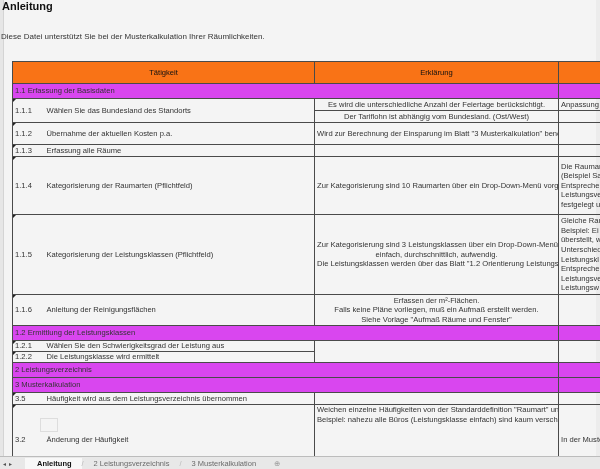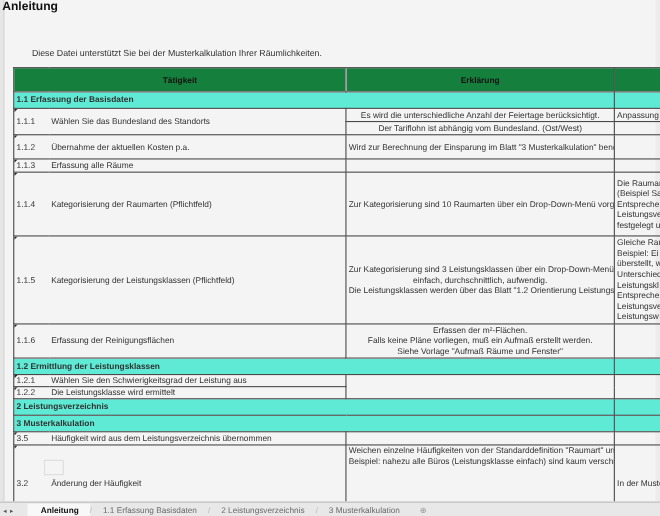--- a/index.html
+++ b/index.html
@@ -6,32 +6,32 @@
   body {
     width:600px; height:469px; overflow:hidden; position:relative;
     background:#f3f3f3;
     font-family:"Liberation Sans", sans-serif;
     font-size:8px; color:#222;
   }
   .sheet { position:absolute; left:0; top:0; width:600px; height:456px; background:#f4f4f4; overflow:hidden; }
   .left-gutter { position:absolute; left:0; top:0; width:3px; height:456px; background:#e6e6e6; border-right:1px solid #d4d4d4; }
   .right-gutter { position:absolute; right:0; top:0; width:4px; height:456px; background:#ececec; }
   .title { position:absolute; left:2px; top:0px; font-size:11px; font-weight:bold; color:#111; }
-  .intro { position:absolute; left:1px; top:44px; font-size:8px; color:#333;margin-left:28px; }
+  .intro { position:absolute; left:1px; top:32px; font-size:8px; color:#333; }
 
   table.grid {
     position:absolute; left:12px; top:61px;
     border-collapse:collapse; table-layout:fixed; width:600px;
   }
   table.grid td, table.grid th {
     border:1px solid #4a4a4a; padding:0 2px; vertical-align:middle;
     font-size:7.6px; line-height:9.6px; color:#333; overflow:hidden; white-space:nowrap;
   }
-  table.grid th { background:#15803d; font-weight:bold; text-align:center; height:21px; color:#111; }
-  td.section { background:#5eead4; font-weight:bold; font-size:8.2px; color:#111; height:14px; padding-left:3px; }
+  table.grid th { background:#f97316; font-weight:normal; text-align:center; height:21px; color:#111; }
+  td.section { background:#d946ef; font-weight:normal; font-size:8.2px; color:#111; height:14px; padding-left:3px; }
   td.num { width:32px; border-right:none !important; position:relative; }
   td.act { border-left:none !important; }
   td.num::before { content:""; position:absolute; left:0; top:0; border-top:3px solid #222; border-right:3px solid transparent; }
   td.expl { white-space:normal;text-align:center; }
   td.note { white-space:nowrap; }
   .wm { position:absolute; left:40px; top:418px; width:16px; height:12px; border:1px solid #ddd; color:#ccc; font-size:6px; }
 
   .tabbar {
     position:absolute; left:0; top:456px; width:600px; height:13px;
     background:#e8e8e8; border-top:1px solid #bcbcbc;
@@ -126,21 +126,21 @@
           <div>Unterschied</div>
           <div>Leistungskl</div>
           <div>Entspreche</div>
           <div>Leistungsve</div>
           <div>Leistungsw</div>
         </td>
       </tr>
 
       <tr style="height:31px">
         <td class="num">1.1.6</td>
-        <td class="act">Erfassung der Reinigungsflächen</td>
+        <td class="act">Anleitung der Reinigungsflächen</td>
         <td class="expl">
           <div>Erfassen der m²-Flächen.</div>
           <div>Falls keine Pläne vorliegen, muß ein Aufmaß erstellt werden.</div>
           <div>Siehe Vorlage "Aufmaß Räume und Fenster"</div>
         </td>
         <td class="note"></td>
       </tr>
 
       <tr>
           <td colspan="3" class="section">1.2 Ermittlung der Leistungsklassen</td>
@@ -185,17 +185,16 @@
   </table>
   <div class="wm"></div>
 </div>
 
 <div class="tabbar">
   <div class="nav">
     <span>◂</span>
     <span>▸</span>
   </div>
   <div class="tab active">Anleitung</div>
-  <div class="tab">1.1 Erfassung Basisdaten</div>
   <div class="tab">2 Leistungsverzeichnis</div>
   <div class="tab">3 Musterkalkulation</div>
   <div class="newtab">⊕</div>
 </div>
 
 </body></html>

